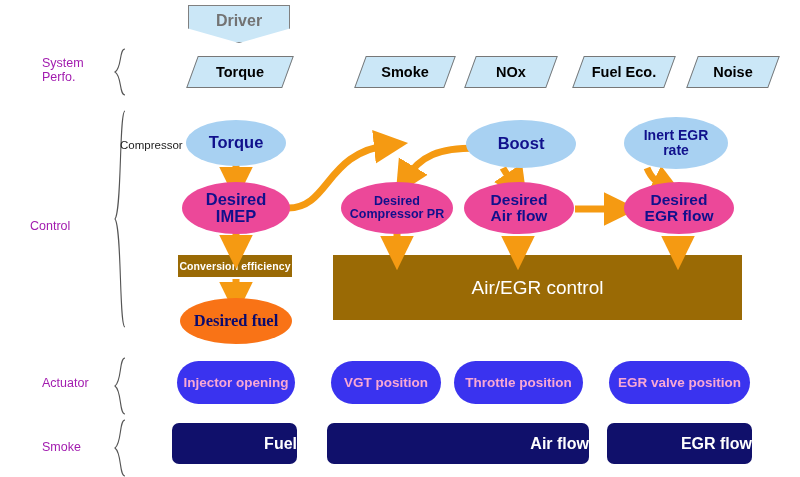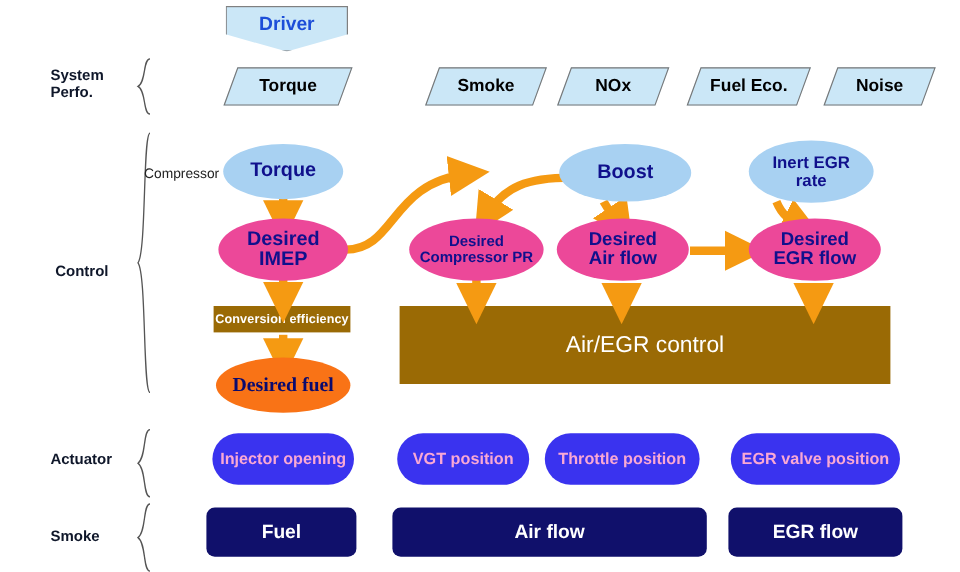--- a/index.html
+++ b/index.html
@@ -1,31 +1,31 @@
 <!DOCTYPE html>
 <html><head>
 <meta charset="utf-8">
 <style>
   html,body{margin:0;padding:0;background:#ffffff;}
   body{width:800px;height:477px;overflow:hidden;
        font-family:"Liberation Sans","DejaVu Sans",sans-serif;}
   #stage{position:relative;width:800px;height:477px;background:#fff;}
 
   
-  .rowlabel{position:absolute;font-weight:bold;font-size:12.5px;color:#0f172a;
+  .rowlabel{position:absolute;font-weight:normal;font-size:12.5px;color:#a21caf;
             line-height:14px;white-space:pre-line;text-align:left;}
   .brace{position:absolute;color:#555;font-weight:400;}
   .brace svg{display:block;overflow:visible;}
 
   .sublabel{position:absolute;font-size:11.5px;color:#222;}
 
   
   .pentagon{position:absolute;background:#cbe7f7;border:1px solid #808080;
             display:flex;align-items:center;justify-content:center;
-            font-weight:bold;color:#1d4ed8;
+            font-weight:bold;color:#737373;
             clip-path:polygon(0 0,100% 0,100% 62%,50% 100%,0 62%);}
   .pentagon .ptxt{margin-bottom:7px;}
 
   .para{position:absolute;display:flex;align-items:center;justify-content:center;
         font-weight:bold;color:#000;font-size:14.5px;}
   .para .pg{position:absolute;inset:0;background:#cbe7f7;border:1px solid #777;
             transform:skewX(-20deg);}
   .para .ptxt{position:relative;z-index:2;}
 
   .ell{position:absolute;border-radius:50%;display:flex;align-items:center;
@@ -38,21 +38,21 @@
   .brownbox{position:absolute;background:#9a6a05;color:#fff;display:flex;
             align-items:center;justify-content:center;}
   .brownbox.small{font-size:10.5px;font-weight:bold;letter-spacing:.1px;}
   .brownbox.big{font-size:19px;font-weight:400;}
 
   .pill{position:absolute;background:#3a33ef;border-radius:999px;color:#f9a8d4;
         display:flex;align-items:center;justify-content:center;
         font-weight:bold;font-size:13.5px;white-space:nowrap;}
 
   .navy{position:absolute;background:#10106b;border-radius:7px;color:#fff;
-        display:flex;align-items:center;justify-content:center;
+        display:flex;align-items:center;justify-content:flex-end;
         font-weight:bold;font-size:16px;}
 
   #arrows{position:absolute;left:0;top:0;width:800px;height:477px;
           pointer-events:none;z-index:6;}
   .zTop{z-index:8;}
 </style>
 </head>
 <body>
 
 <div id="stage">
@@ -90,21 +90,21 @@
   </svg>
 
   <div class="rowlabel" style="left:42px;top:56px;width:70px;">System
 Perfo.</div>
   <div class="brace" style="left:112px;top:48px;">
     <svg width="16" height="48" viewBox="0 0 16 48">
       <path d="M13,1 C7,1 10,20 3,24 C10,28 7,47 13,47" fill="none" stroke="#555" stroke-width="1.1"></path>
     </svg>
   </div>
 
-  <div class="rowlabel" style="left:46px;top:219px;width:70px;">Control</div>
+  <div class="rowlabel" style="left:30px;top:219px;width:70px;">Control</div>
   <div class="brace" style="left:112px;top:110px;">
     <svg width="16" height="218" viewBox="0 0 16 218">
       <path d="M13,1 C7,1 10,100 3,109 C10,118 7,217 13,217" fill="none" stroke="#555" stroke-width="1.1"></path>
     </svg>
   </div>
 
   <div class="sublabel" style="left:120px;top:139px;">Compressor</div>
 
   <div class="rowlabel" style="left:42px;top:356px;width:70px;margin-top:20px;">Actuator</div>
   <div class="brace" style="left:112px;top:357px;">

